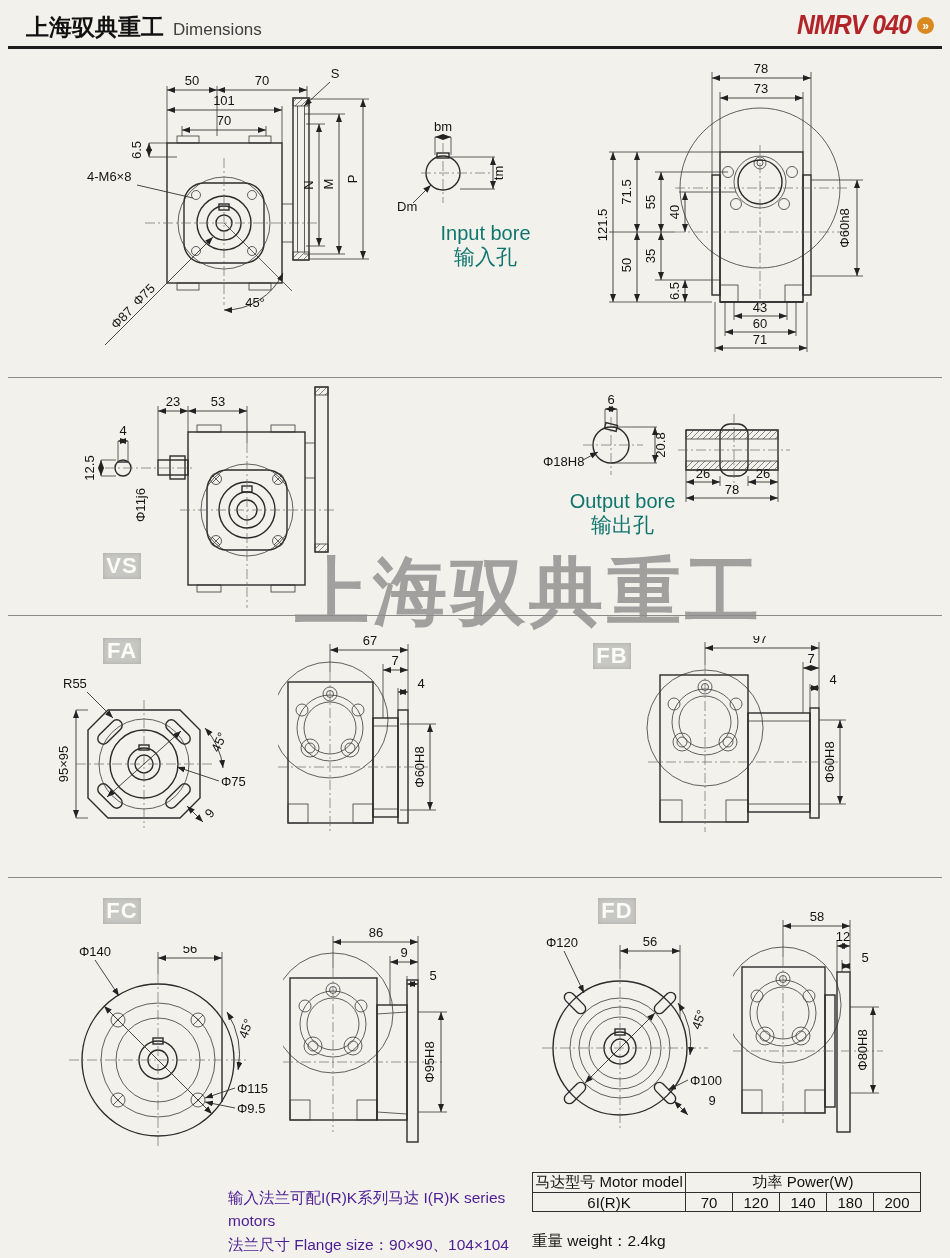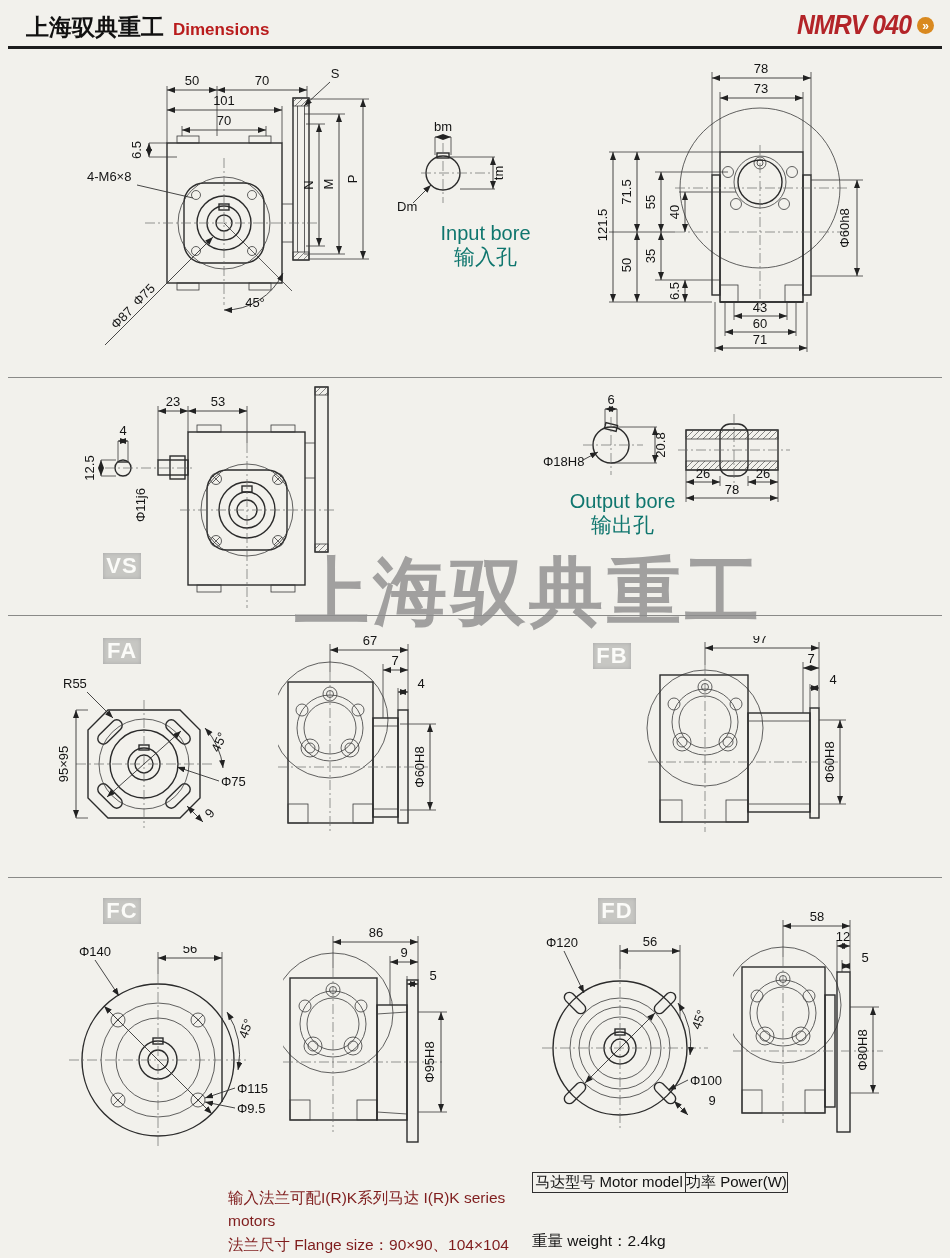--- a/index.html
+++ b/index.html
@@ -2,21 +2,21 @@
 <html><head>
 <meta charset="utf-8">
 <style>
   html,body{margin:0;padding:0;}
   .page{position:relative;width:950px;height:1258px;background:#f2f1ec;overflow:hidden;
         font-family:"Liberation Sans",sans-serif;color:#141414;}
   .abs{position:absolute;}
   
   .hdr-title{left:26px;top:12px;display:flex;align-items:baseline;gap:9px;}
   .hdr-zh{font-size:23px;font-weight:bold;color:#111;}
-  .hdr-en{font-size:17px;font-weight:bold;color:#b91c1c;}
+  .hdr-en{font-size:17px;font-weight:normal;color:#404040;}
   .hdr-model{right:16px;top:10px;display:flex;align-items:center;gap:6px;}
   .model-txt{font-size:27px;font-weight:bold;font-style:italic;letter-spacing:-1px;
              transform:scaleX(.92);transform-origin:right;}
   .badge{width:17px;height:17px;border-radius:50%;display:flex;align-items:center;
          justify-content:center;color:#fff;font-weight:bold;font-size:12px;line-height:1;}
   .hdr-rule{left:8px;top:46px;width:934px;height:3px;background:#1d1d1d;}
   .rule{left:8px;width:934px;height:1px;background:#8a8a88;}
   
   svg text{font:13px "Liberation Sans",sans-serif;fill:#141414;text-anchor:middle;}
   svg text.st{text-anchor:start;}
@@ -26,21 +26,21 @@
   .c{fill:none;stroke:#6a6a6a;stroke-width:.7;stroke-dasharray:10 3 2 3;}
   .ht{fill:url(#hatch);stroke:#3a3a3a;stroke-width:.8;}
   
   .tag{width:38px;height:26px;background:#c7c7c3;color:#fbfbf8;font-weight:bold;
        font-size:22px;display:flex;align-items:center;justify-content:center;
        letter-spacing:1px;box-shadow:inset 0 0 4px #aaa;}
   .caption{width:175px;text-align:center;font-size:20px;color:#0f766e;line-height:1.15;}
   .caption .zh{font-size:21px;}
   .watermark{left:295px;top:543px;font-size:74px;font-weight:bold;color:#8d8d8d;
              opacity:.8;letter-spacing:4px;white-space:nowrap;}
-  .notes{left:228px;top:1186px;width:310px;font-size:15.5px;line-height:1.5;color:#7f1d1d;}
+  .notes{left:228px;top:1186px;width:310px;font-size:15.5px;line-height:1.5;color:#4c1d95;}
   
   table.pw{border-collapse:collapse;font-size:15px;color:#111;}
   table.pw td,table.pw th{border:1px solid #2f2f2f;text-align:center;padding:0;height:18px;
                           font-weight:normal;}
   table.pw th{height:19px;margin-top:24px;}
   .colm{width:152px;} .colp{width:46px;}
   .weight{left:532px;top:1231px;font-size:15.5px;color:#111;}
 </style>
 </head>
 <body>
@@ -613,18 +613,26 @@
     <div>输入法兰可配I(R)K系列马达  I(R)K series motors</div>
     <div>法兰尺寸 Flange size：90×90、104×104</div>
   </div>
 
   <table class="pw abs" style="left:532px;top:1172px">
     <tbody>
         <tr>
       <th class="colm">马达型号 Motor model</th>
       <th colspan="5">功率 Power(W)</th>
     </tr>
+    <tr>
+      <td>6I(R)K</td>
+      <td class="colp">70</td>
+      <td class="colp">120</td>
+      <td class="colp">140</td>
+      <td class="colp">180</td>
+      <td class="colp">200</td>
+    </tr>
   </tbody>
     </table>
 
   <div class="abs weight">重量 weight：2.4kg</div>
 
 </div>
 
 </body></html>

